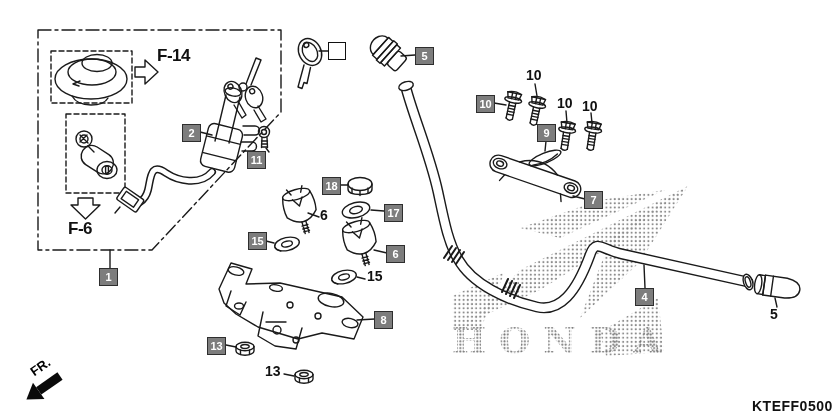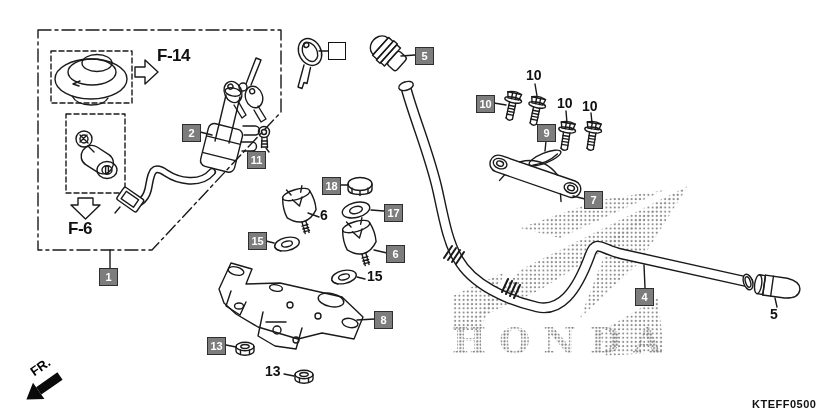--- a/index.html
+++ b/index.html
@@ -6,21 +6,21 @@
   .stage{position:relative;width:840px;height:420px;background:#fff;overflow:hidden;
          font-family:"Liberation Sans",sans-serif;}
   .stage svg{position:absolute;left:0;top:0;}
   .cb{position:absolute;width:17px;height:16px;background:#7d7d7d;border:1px solid #2e2e2e;
       color:#fff;font-size:11px;font-weight:bold;text-align:center;line-height:16px;}
   .eb{position:absolute;width:16px;height:16px;background:#fff;border:1.5px solid #111;}
   .pl{position:absolute;color:#111;font-size:14px;font-weight:bold;line-height:14px;}
   .ref{position:absolute;color:#111;font-size:17px;font-weight:bold;letter-spacing:-0.5px;}
   .fr{position:absolute;left:36px;top:364px;color:#000;font-size:13px;font-weight:bold;
       transform:rotate(-35deg);transform-origin:left bottom;}
-  .code{position:absolute;left:752px;top:398px;color:#111;font-size:11px;font-weight:bold;
+  .code{position:absolute;left:752px;top:398px;color:#111;font-size:14px;font-weight:bold;
         letter-spacing:0.5px;}
 </style>
 </head>
 <body>
 
 <div class="stage">
 
 <svg width="840" height="420" viewBox="0 0 840 420" xmlns="http://www.w3.org/2000/svg" fill="none" stroke="#1a1a1a" stroke-width="1.4" stroke-linecap="round" stroke-linejoin="round">
   <defs>
     <pattern id="ht" width="4.2" height="4.2" patternUnits="userSpaceOnUse">

